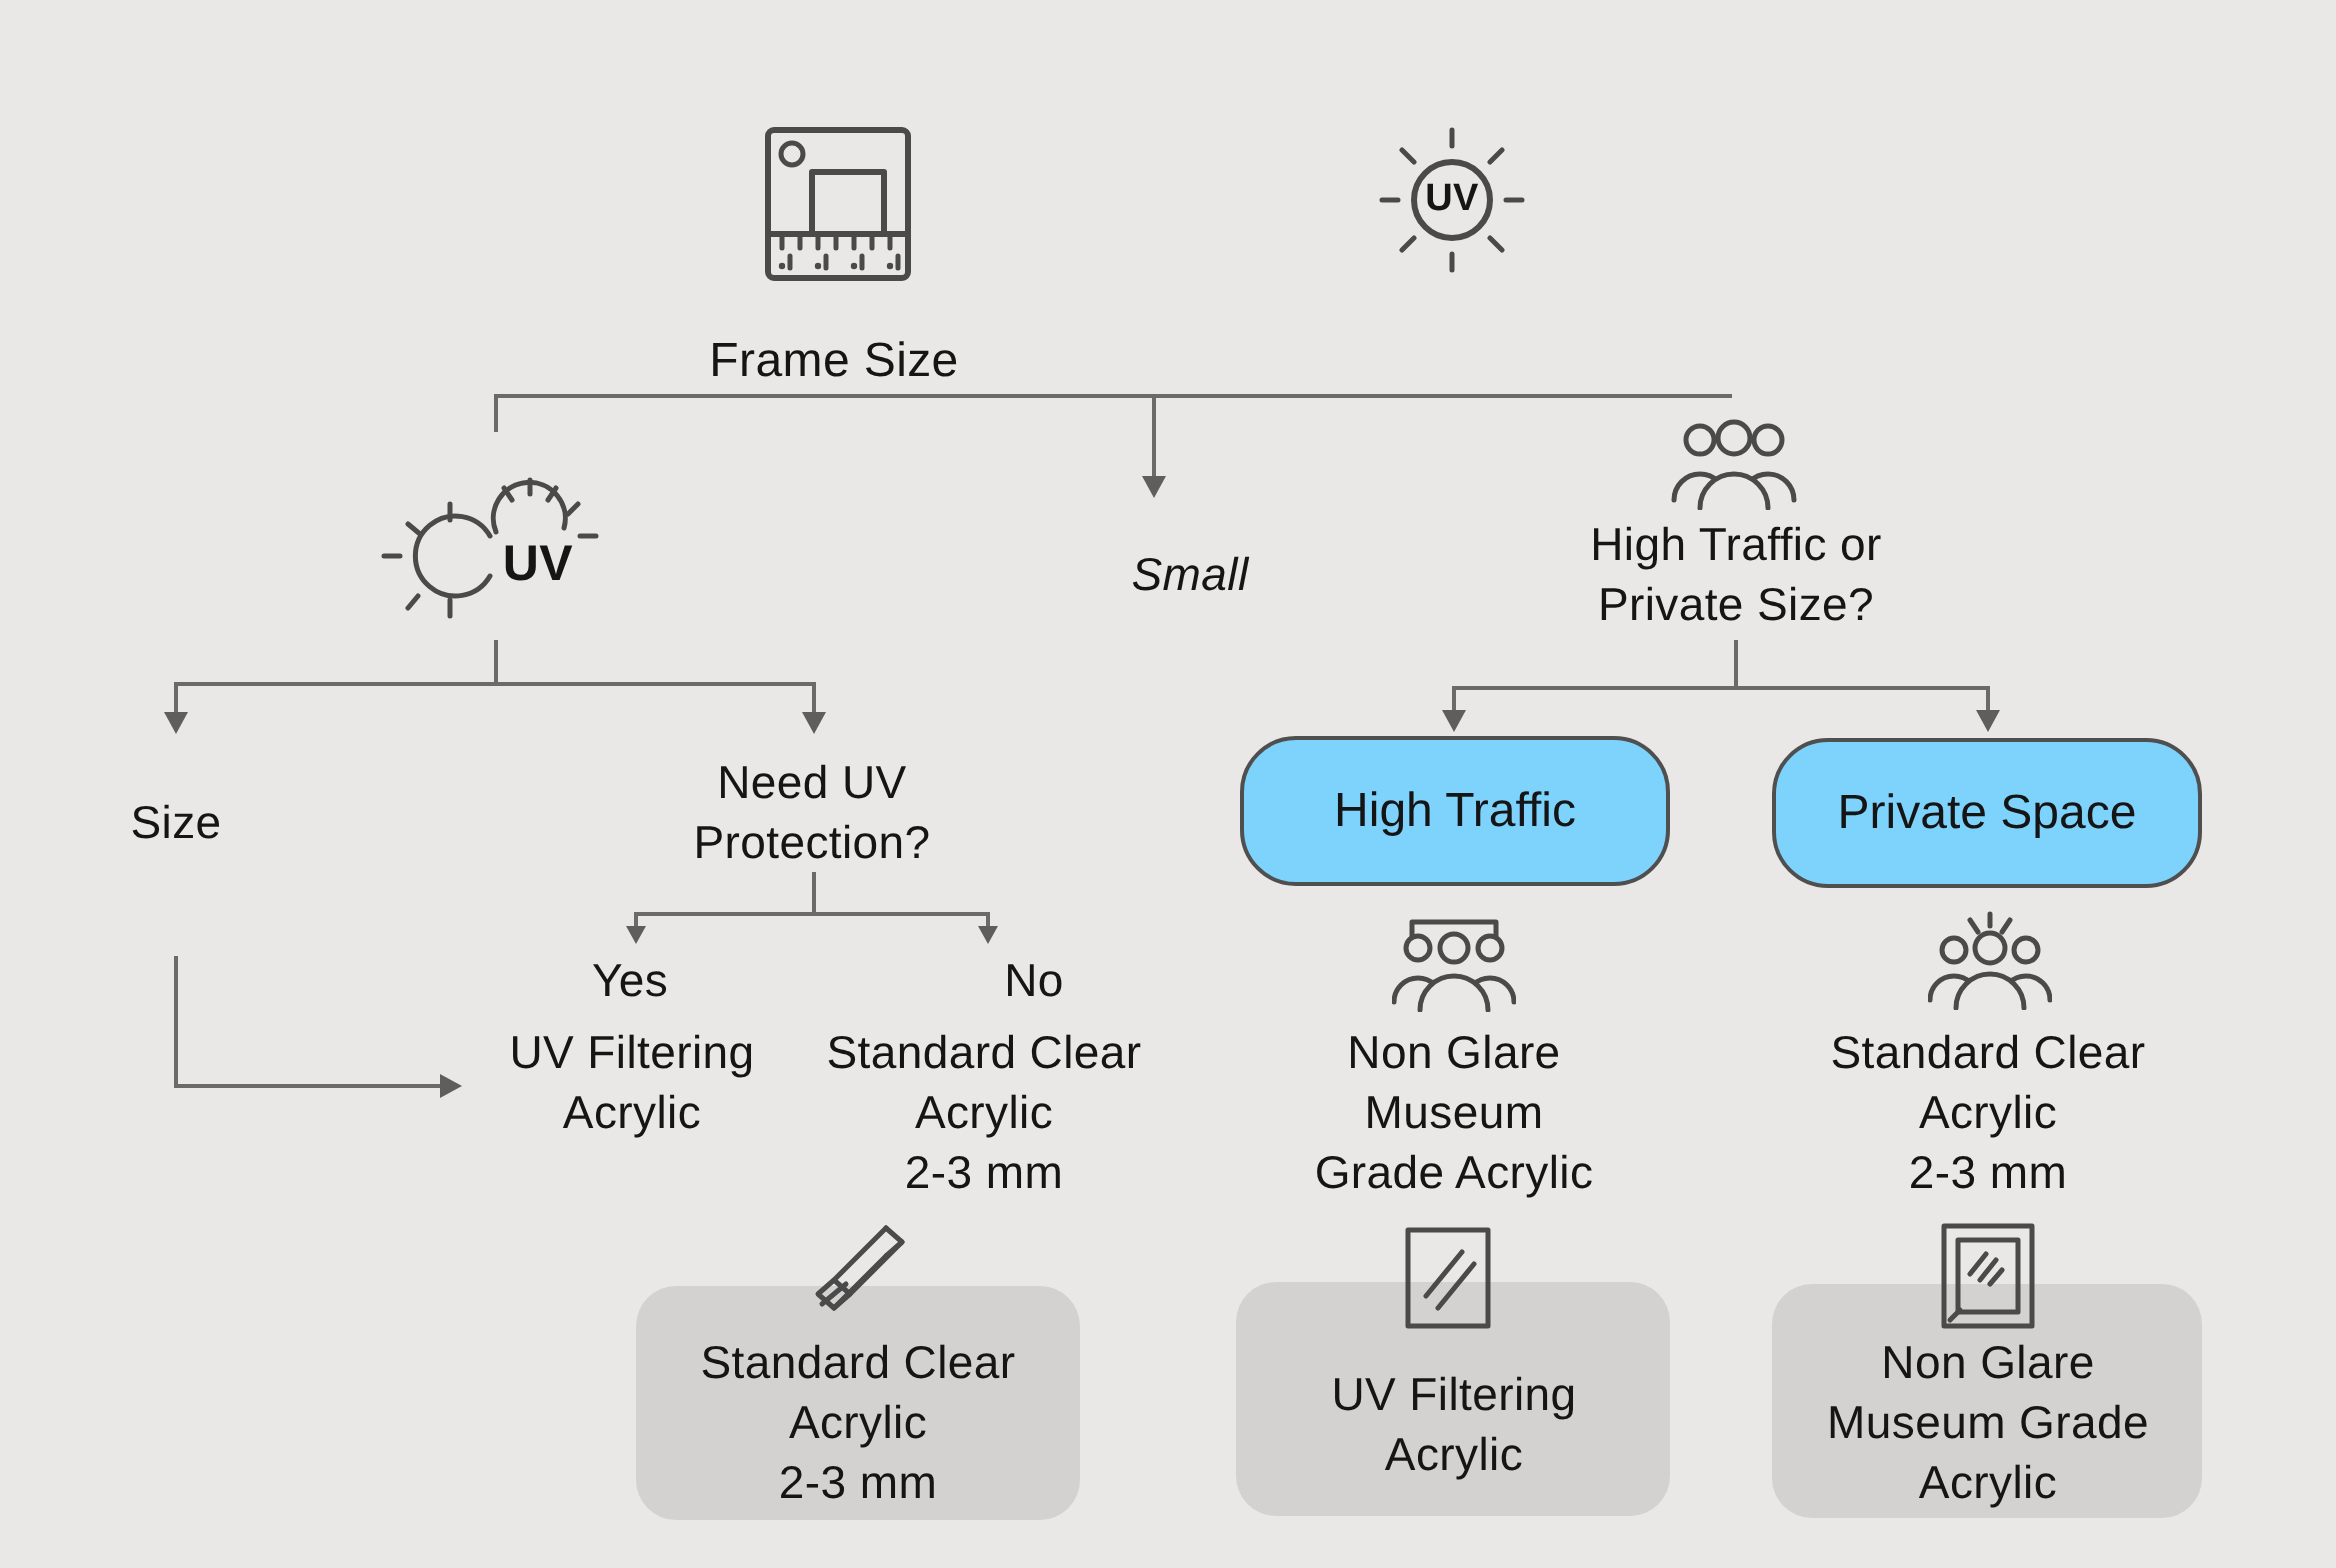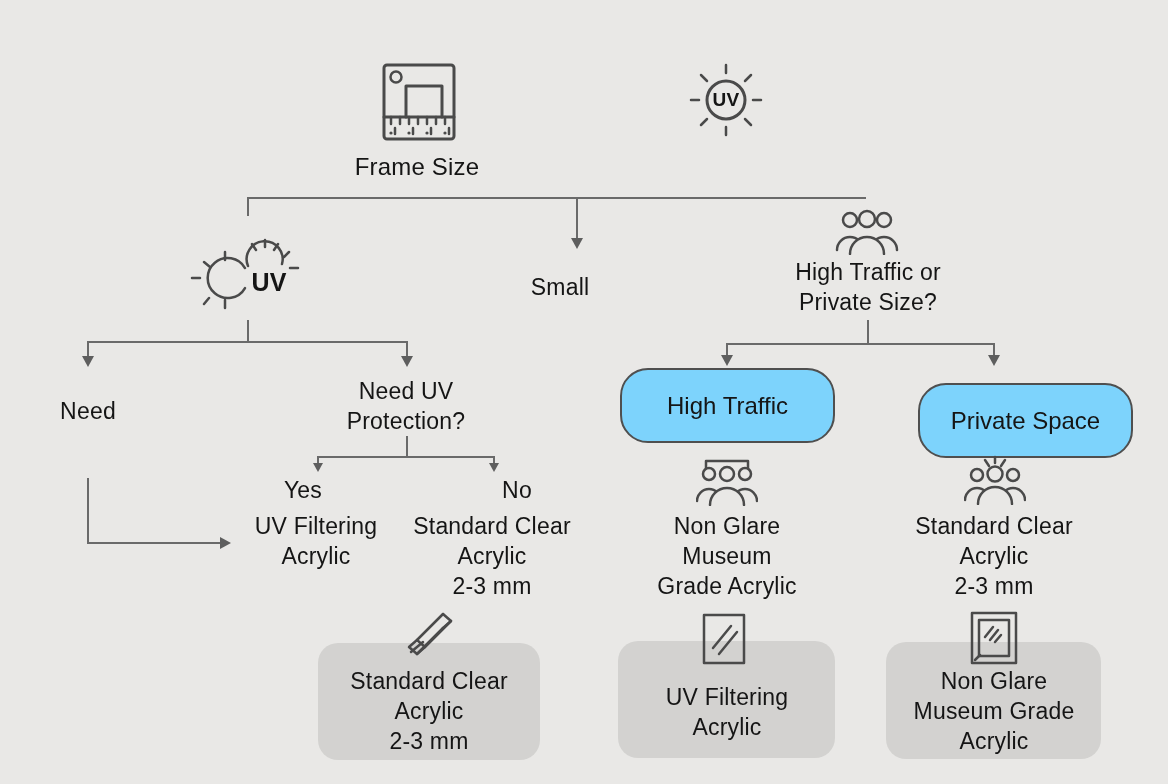--- a/index.html
+++ b/index.html
@@ -7,21 +7,21 @@
   #canvas {
     position:relative; width:1168px; height:784px;
     background:#e9e8e6; overflow:hidden;
     color:#151515;
   }
   .label {
     position:absolute; transform:translate(-50%,-50%);
     font-size:23px; line-height:30px; text-align:center;
     white-space:pre-line; color:#151515; letter-spacing:.2px;
   }
-  .label.title { font-size:24px; font-weight:500; }
+  .label.title { font-size:24px; font-weight:500;margin-top:14px; }
   .label.uv-badge { font-weight:700; }
   .icon { position:absolute; }
   .icon svg { display:block; }
   .stroke { fill:none; stroke:#4a4a4a; stroke-width:2.5; stroke-linecap:round; stroke-linejoin:round; }
   .stroke.th { stroke-width:3; }
   .fillbg { fill:#e9e8e6; stroke:#4a4a4a; stroke-width:2.5; stroke-linecap:round; stroke-linejoin:round; }
   #connectors { position:absolute; left:0; top:0; pointer-events:none; }
   #connectors path { fill:none; stroke:#6a6a6a; stroke-width:2; }
   #connectors polygon { fill:#5e5e5e; stroke:none; }
   .choice-box {
@@ -88,50 +88,50 @@
   <div class="icon" style="left:176px; top:236px;">
     <svg width="134" height="88" viewBox="0 0 134 88">
       <path class="stroke" d="M72,30 A18,18 0 1 1 106,28"></path>
       <path class="stroke" d="M89,4 V11 M76,8 L80,14 M102,8 L98,14 M113,16 L108,21 M114,32 H122"></path>
       <path class="stroke" d="M69,52 A20,20 0 1 1 69,32"></path>
       <path class="stroke" d="M49,16 V24 M28,26 L34,31 M16,42 H24 M33,62 L28,68 M49,64 V72"></path>
     </svg>
   </div>
   <div class="label uv-badge" style="left:269px; top:282px; font-size:25px;">UV</div>
 
-  <div class="label" style="left:560px; top:287px;">Small</div>
+  <div class="label" style="left:595px; top:287px;font-style:italic;">Small</div>
 
   <div class="icon" style="left:835px; top:209px;">
     <svg width="64" height="46" viewBox="0 0 64 46">
       <path class="stroke" d="M2,41 A13,13 0 0 1 28,41"></path>
       <path class="stroke" d="M36,41 A13,13 0 0 1 62,41"></path>
       <path class="fillbg" d="M15,45 A17,17 0 0 1 49,45"></path>
       <circle class="fillbg" cx="15" cy="11" r="7"></circle>
       <circle class="fillbg" cx="49" cy="11" r="7"></circle>
       <circle class="fillbg" cx="32" cy="10" r="8"></circle>
     </svg>
   </div>
   <div class="label" style="left:868px; top:287px;">High Traffic or
 Private Size?</div>
 
-  <div class="label" style="left:88px; top:411px;">Need</div>
+  <div class="label" style="left:88px; top:411px;">Size</div>
   <div class="label" style="left:406px; top:406px;">Need UV
 Protection?</div>
-  <div class="label" style="left:303px; top:490px;">Yes</div>
+  <div class="label" style="left:315px; top:490px;">Yes</div>
   <div class="label" style="left:517px; top:490px;">No</div>
   <div class="label" style="left:316px; top:541px;">UV Filtering
 Acrylic</div>
   <div class="label" style="left:492px; top:556px;">Standard Clear
 Acrylic
 2-3 mm</div>
 
   <div class="choice-box" style="left:620px; top:368px;">
     <span>High Traffic</span>
   </div>
-  <div class="choice-box" style="left:886px; top:383px;margin-left:32px;">
+  <div class="choice-box" style="left:886px; top:369px;">
     <span>Private Space</span>
   </div>
 
   <div class="icon" style="left:696px; top:458px;">
     <svg width="62" height="48" viewBox="0 0 62 48">
       <path class="stroke" d="M10,13 V3 H52 V13"></path>
       <path class="stroke" d="M1,43 A12,12 0 0 1 25,43"></path>
       <path class="stroke" d="M37,43 A12,12 0 0 1 61,43"></path>
       <circle class="fillbg" cx="13" cy="16" r="6"></circle>
       <circle class="fillbg" cx="49" cy="16" r="6"></circle>

